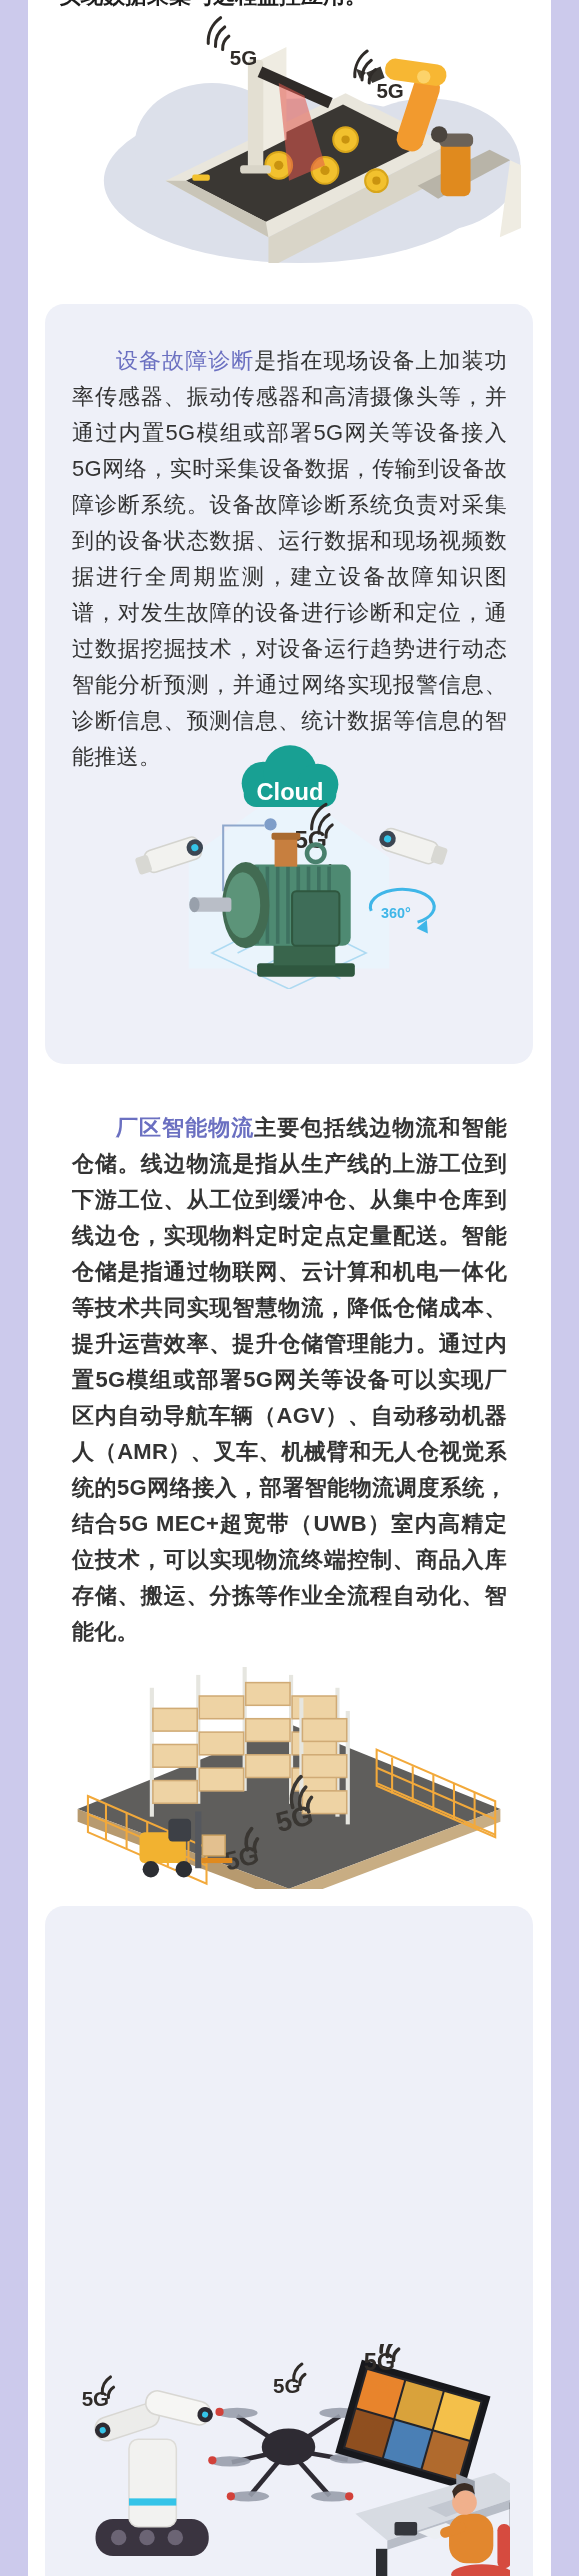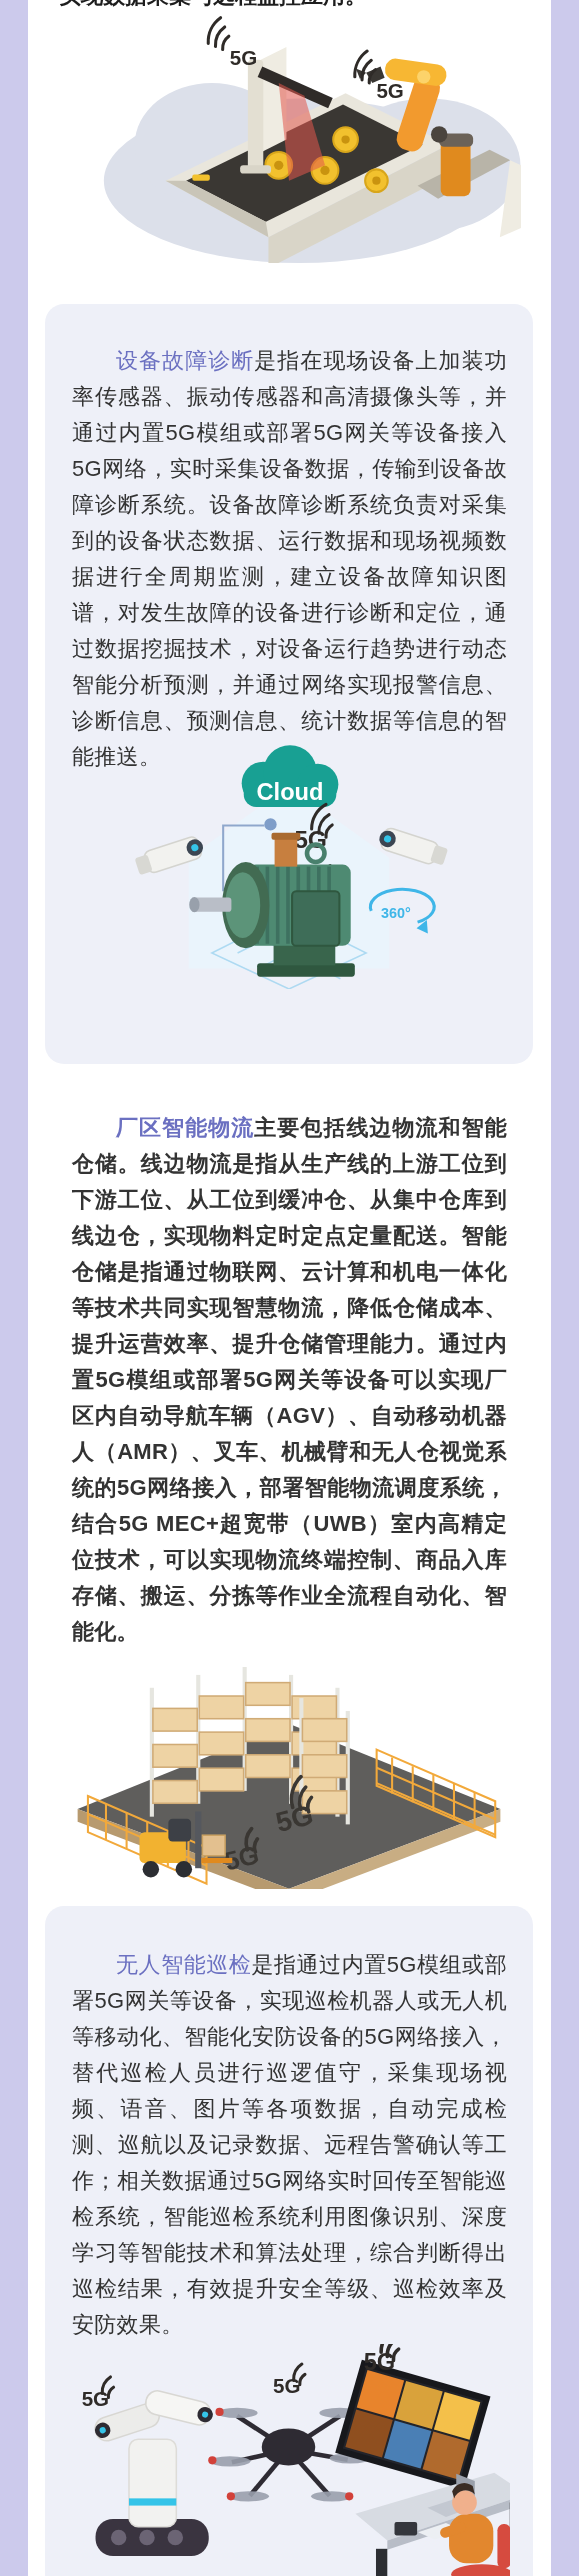--- a/index.html
+++ b/index.html
@@ -239,21 +239,20 @@
         <rect x="96" y="-6" width="44" height="44" rx="8" fill="#3d4046"></rect>
         <rect x="148" y="-20" width="12" height="110" fill="#55585e"></rect>
         <rect x="160" y="70" width="60" height="10" fill="#e08a1e"></rect>
         <rect x="162" y="26" width="44" height="40" fill="#e3c08f" stroke="#caa263" stroke-width="3"></rect>
         <circle cx="62" cy="92" r="16" fill="#2c2e33"></circle>
           <circle cx="126" cy="92" r="16" fill="#2c2e33"></circle>
       </g>
     </svg>
 
     <div class="card card3">
-      <p class="para" style="top:18.5px"><span class="heading">无人智能巡检</span><span>是指通过内置5G模组或部署5G网关等设备，实现巡检机器人或无人机等移动化、智能化安防设备的5G网络接入，替代巡检人员进行巡逻值守，采集现场视频、语音、图片等各项数据，自动完成检测、巡航以及记录数据、远程告警确认等工作；相关数据通过5G网络实时回传至智能巡检系统，智能巡检系统利用图像识别、深度学习等智能技术和算法处理，综合判断得出巡检结果，有效提升安全等级、巡检效率及安防效果。</span></p>
 
       <svg class="illo" style="left:22px;top:438px" width="443" height="247" viewBox="0 0 860 480">
 
         <g>
           <rect x="55" y="340" width="220" height="72" rx="34" fill="#3a3440"></rect>
           <circle cx="100" cy="376" r="15" fill="#6b6474"></circle>
             <circle cx="155" cy="376" r="15" fill="#6b6474"></circle>
             <circle cx="210" cy="376" r="15" fill="#6b6474"></circle>
           <rect x="120" y="185" width="92" height="170" rx="18" fill="#f2f2f0" stroke="#dddcd8" stroke-width="3"></rect>
           <rect x="120" y="300" width="92" height="14" fill="#35c4e8"></rect>

